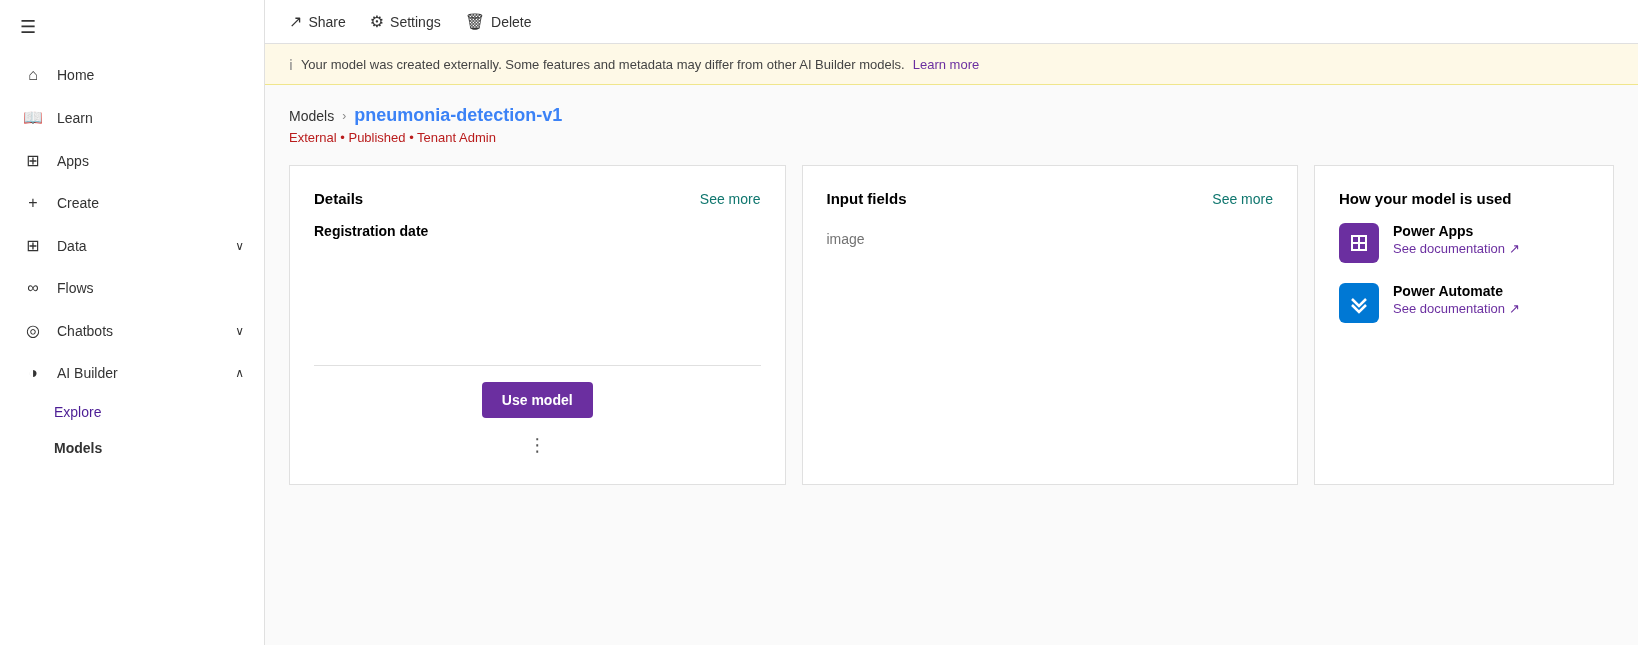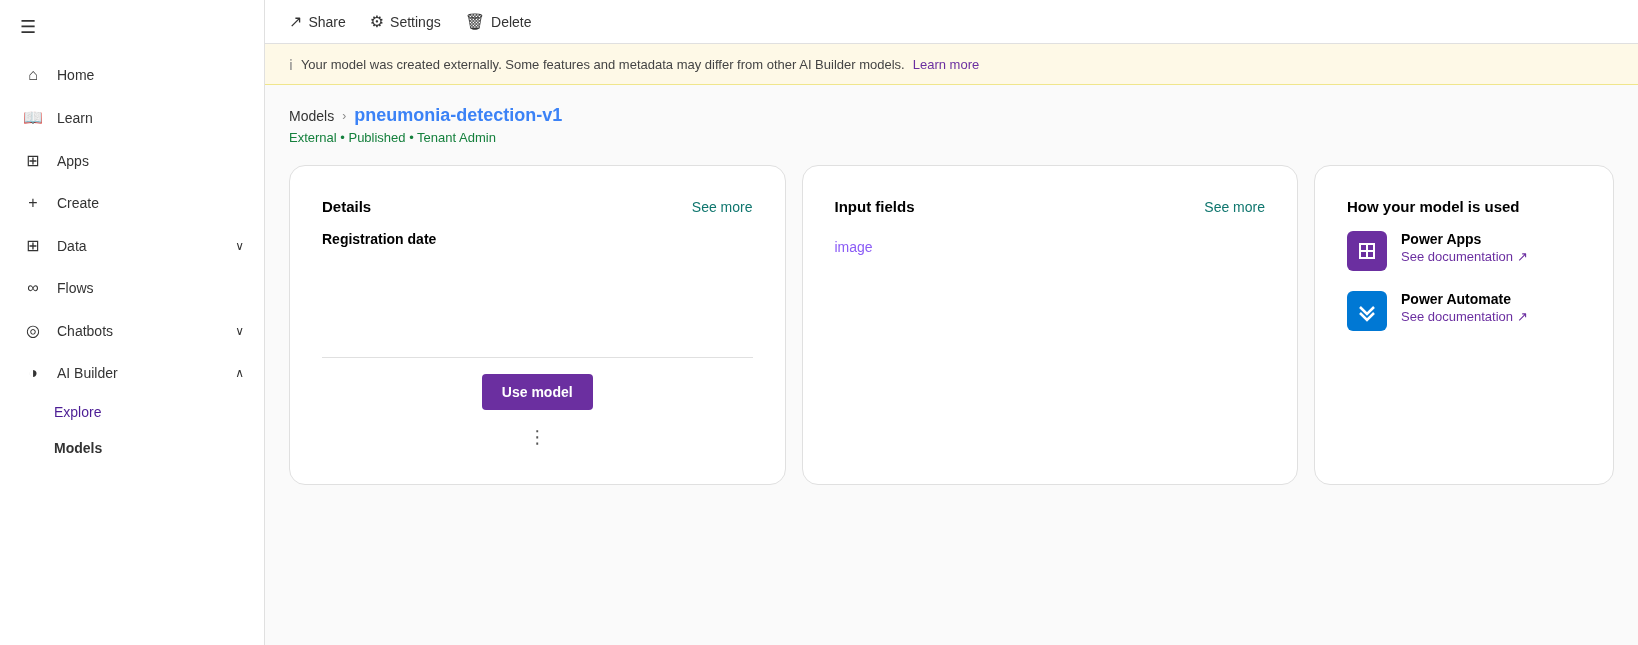--- a/index.html
+++ b/index.html
@@ -102,36 +102,36 @@
       gap: 8px;
       margin-bottom: 4px;
       font-size: 14px;
     }
     .breadcrumb-link { color: #333; cursor: pointer; }
     .breadcrumb-sep { color: #888; font-size: 12px; }
     .breadcrumb-current { font-weight: 700; font-size: 18px; color: #3b82f6; }
 
     .page-subtitle {
       font-size: 13px;
-      color: #15803d;
+      color: #b91c1c;
       margin-bottom: 20px;
     }
 
     
     .cards-row {
       display: flex;
       gap: 16px;
       align-items: flex-start;
     }
 
     .card {
       background: #fff;
       border: 1px solid #e0e0e0;
-      border-radius: 16px;
-      padding: 32px;
+      border-radius: 0;
+      padding: 24px;
       flex: 1;
       min-height: 320px;
       display: flex;
       flex-direction: column;
     }
 
     .card-header {
       display: flex;
       justify-content: space-between;
       align-items: center;
@@ -179,21 +179,21 @@
       cursor: pointer;
       font-size: 18px;
       color: #555;
       padding: 4px 6px;
       border-radius: 4px;
     }
 
     
     .input-field-value {
       font-size: 14px;
-      color: #8b5cf6;
+      color: #737373;
       margin-top: 8px;
     }
 
     
     .how-used-card {
       flex: 0 0 300px;
       min-height: 320px;
     }
 
     .integration-item {

